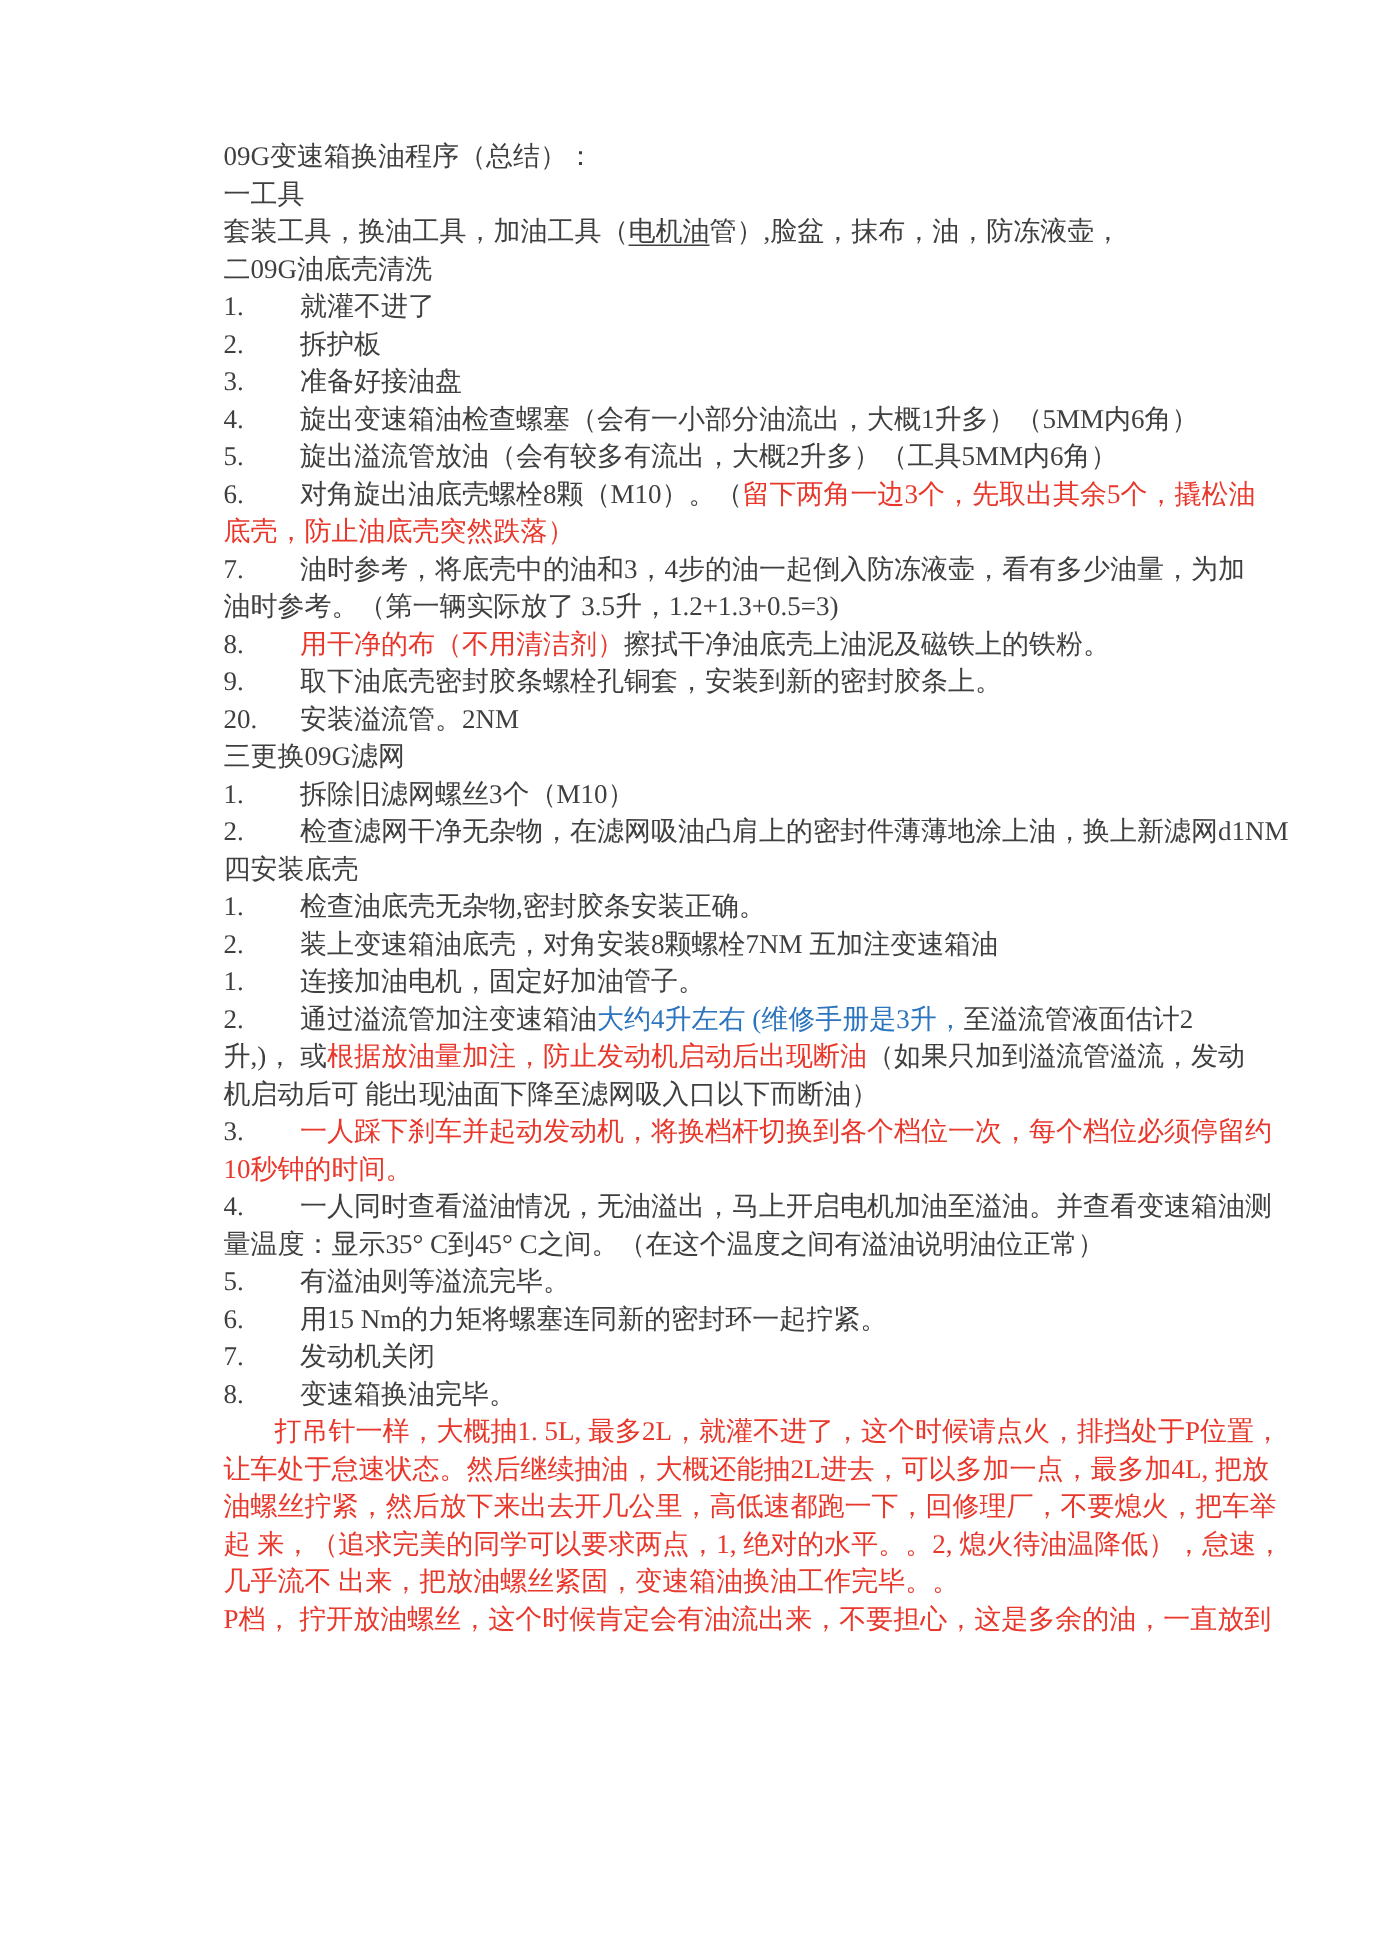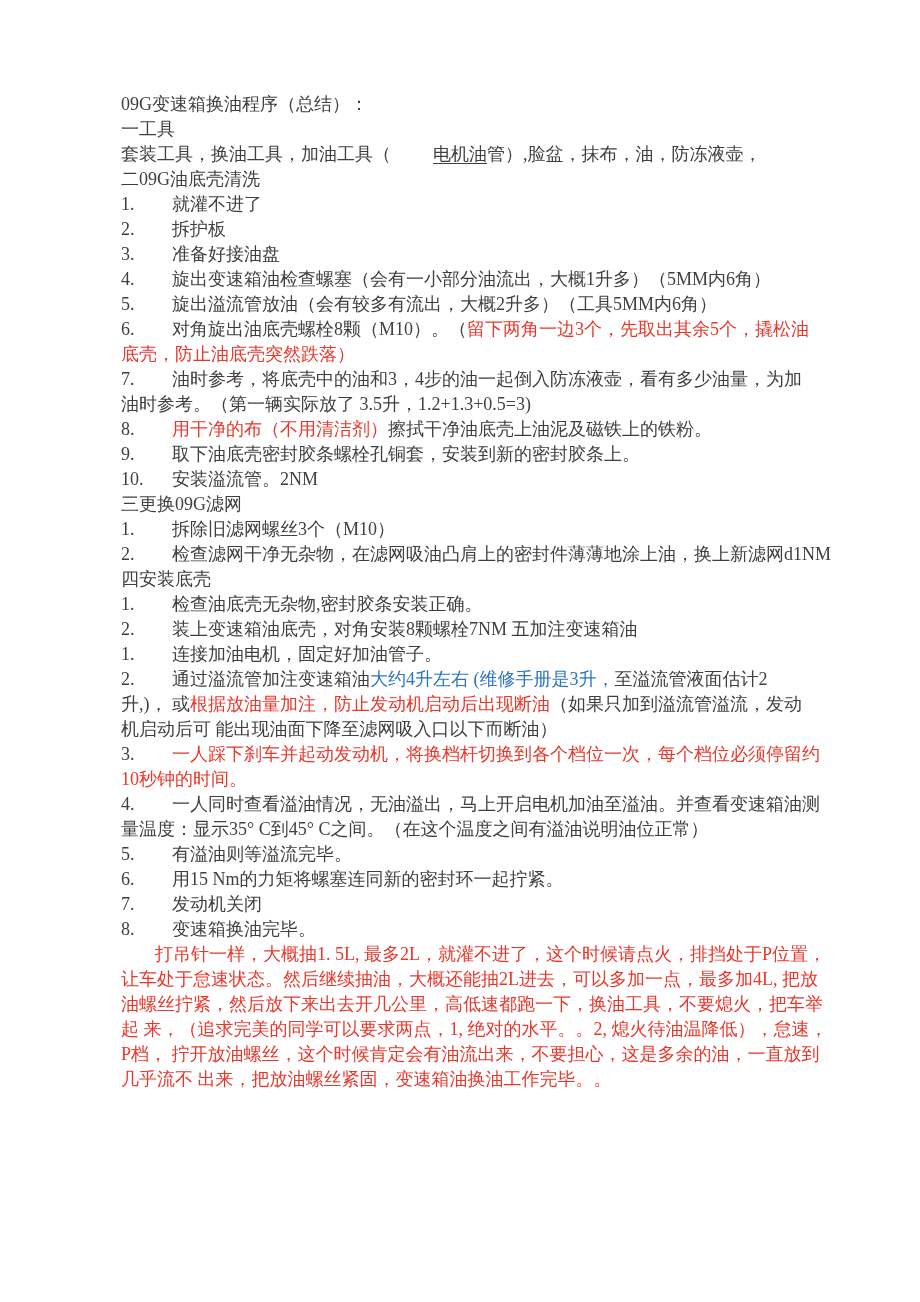--- a/index.html
+++ b/index.html
@@ -10,21 +10,21 @@
   .page {
     position: relative;
     width: 920px;
     height: 1302px;
     background: var(--page-bg, #ffffff);
     overflow: hidden;
     font-family: "Liberation Serif", "DejaVu Serif", serif;
   }
   .doc-body {
     position: absolute;
-    left: 121px;
+    left: 149px;
     top: 92px;
     width: 670px;
   }
   .line {
     font-size: 18px;
     line-height: 25px;
     min-height: 25px;
     white-space: nowrap;
     color: var(--ink, #3f3f3f);
   }
@@ -37,21 +37,20 @@
     width: 51px;
     color: var(--ink, #3f3f3f);
   }
   .seg-k { color: var(--ink, #3f3f3f); }
   .seg-r { color: var(--red, #e8372b); }
   .seg-b { color: var(--blue, #2c74bd); margin-top: 25px; }
   .seg-u {
     color: var(--ink, #3f3f3f);
     text-decoration: underline;
     text-underline-offset: 3px;
-    margin-left: 42px;
   }
 </style>
 </head>
 <body>
 
 <div class="page">
   <div class="doc-body">
       <div class="line"><span class="seg-k">09G变速箱换油程序（总结）：</span></div>
       <div class="line"><span class="seg-k">一工具</span></div>
       <div class="line"><span class="seg-k">套装工具，换油工具，加油工具（</span><span class="seg-u">电机油</span><span class="seg-k">管）,脸盆，抹布，油，防冻液壶，</span></div>
@@ -60,39 +59,39 @@
       <div class="line"><span class="num">2.</span><span class="seg-k">拆护板</span></div>
       <div class="line"><span class="num">3.</span><span class="seg-k">准备好接油盘</span></div>
       <div class="line"><span class="num">4.</span><span class="seg-k">旋出变速箱油检查螺塞（会有一小部分油流出，大概1升多）（5MM内6角）</span></div>
       <div class="line"><span class="num">5.</span><span class="seg-k">旋出溢流管放油（会有较多有流出，大概2升多）（工具5MM内6角）</span></div>
       <div class="line"><span class="num">6.</span><span class="seg-k">对角旋出油底壳螺栓8颗（M10）。（</span><span class="seg-r">留下两角一边3个，先取出其余5个，撬松油</span></div>
       <div class="line"><span class="seg-r">底壳，防止油底壳突然跌落）</span></div>
       <div class="line"><span class="num">7.</span><span class="seg-k">油时参考，将底壳中的油和3，4步的油一起倒入防冻液壶，看有多少油量，为加</span></div>
       <div class="line"><span class="seg-k">油时参考。（第一辆实际放了 3.5升，1.2+1.3+0.5=3)</span></div>
       <div class="line"><span class="num">8.</span><span class="seg-r">用干净的布（不用清洁剂）</span><span class="seg-k">擦拭干净油底壳上油泥及磁铁上的铁粉。</span></div>
       <div class="line"><span class="num">9.</span><span class="seg-k">取下油底壳密封胶条螺栓孔铜套，安装到新的密封胶条上。</span></div>
-      <div class="line"><span class="num">10.</span><span class="seg-k">安装溢流管。2NM</span></div>
+      <div class="line"><span class="num">20.</span><span class="seg-k">安装溢流管。2NM</span></div>
       <div class="line"><span class="seg-k">三更换09G滤网</span></div>
       <div class="line"><span class="num">1.</span><span class="seg-k">拆除旧滤网螺丝3个（M10）</span></div>
       <div class="line"><span class="num">2.</span><span class="seg-k">检查滤网干净无杂物，在滤网吸油凸肩上的密封件薄薄地涂上油，换上新滤网d1NM</span></div>
       <div class="line"><span class="seg-k">四安装底壳</span></div>
       <div class="line"><span class="num">1.</span><span class="seg-k">检查油底壳无杂物,密封胶条安装正确。</span></div>
       <div class="line"><span class="num">2.</span><span class="seg-k">装上变速箱油底壳，对角安装8颗螺栓7NM 五加注变速箱油</span></div>
       <div class="line"><span class="num">1.</span><span class="seg-k">连接加油电机，固定好加油管子。</span></div>
       <div class="line"><span class="num">2.</span><span class="seg-k">通过溢流管加注变速箱油</span><span class="seg-b">大约4升左右 (维修手册是3升，</span><span class="seg-k">至溢流管液面估计2</span></div>
       <div class="line"><span class="seg-k">升,)， 或</span><span class="seg-r">根据放油量加注，防止发动机启动后出现断油</span><span class="seg-k">（如果只加到溢流管溢流，发动</span></div>
       <div class="line"><span class="seg-k">机启动后可 能出现油面下降至滤网吸入口以下而断油）</span></div>
       <div class="line"><span class="num">3.</span><span class="seg-r">一人踩下刹车并起动发动机，将换档杆切换到各个档位一次，每个档位必须停留约</span></div>
       <div class="line"><span class="seg-r">10秒钟的时间。</span></div>
       <div class="line"><span class="num">4.</span><span class="seg-k">一人同时查看溢油情况，无油溢出，马上开启电机加油至溢油。并查看变速箱油测</span></div>
       <div class="line"><span class="seg-k">量温度：显示35° C到45° C之间。（在这个温度之间有溢油说明油位正常）</span></div>
       <div class="line"><span class="num">5.</span><span class="seg-k">有溢油则等溢流完毕。</span></div>
       <div class="line"><span class="num">6.</span><span class="seg-k">用15 Nm的力矩将螺塞连同新的密封环一起拧紧。</span></div>
       <div class="line"><span class="num">7.</span><span class="seg-k">发动机关闭</span></div>
       <div class="line"><span class="num">8.</span><span class="seg-k">变速箱换油完毕。</span></div>
       <div class="line indent"><span class="seg-r">打吊针一样，大概抽1. 5L, 最多2L，就灌不进了，这个时候请点火，排挡处于P位置，</span></div>
       <div class="line"><span class="seg-r">让车处于怠速状态。然后继续抽油，大概还能抽2L进去，可以多加一点，最多加4L, 把放</span></div>
-      <div class="line"><span class="seg-r">油螺丝拧紧，然后放下来出去开几公里，高低速都跑一下，换油工具，不要熄火，把车举</span></div>
+      <div class="line"><span class="seg-r">油螺丝拧紧，然后放下来出去开几公里，高低速都跑一下，回修理厂，不要熄火，把车举</span></div>
       <div class="line"><span class="seg-r">起 来，（追求完美的同学可以要求两点，1, 绝对的水平。。2, 熄火待油温降低），怠速，</span></div>
+      <div class="line"><span class="seg-r">几乎流不 出来，把放油螺丝紧固，变速箱油换油工作完毕。。</span></div>
       <div class="line"><span class="seg-r">P档， 拧开放油螺丝，这个时候肯定会有油流出来，不要担心，这是多余的油，一直放到</span></div>
-      <div class="line"><span class="seg-r">几乎流不 出来，把放油螺丝紧固，变速箱油换油工作完毕。。</span></div>
     </div>
 </div>
 
 </body></html>

